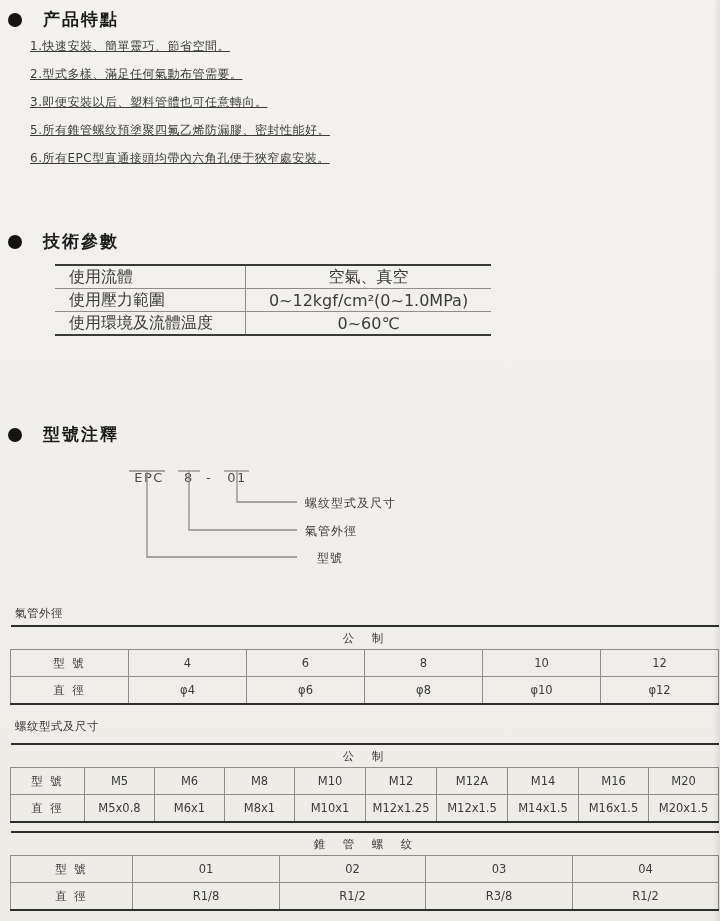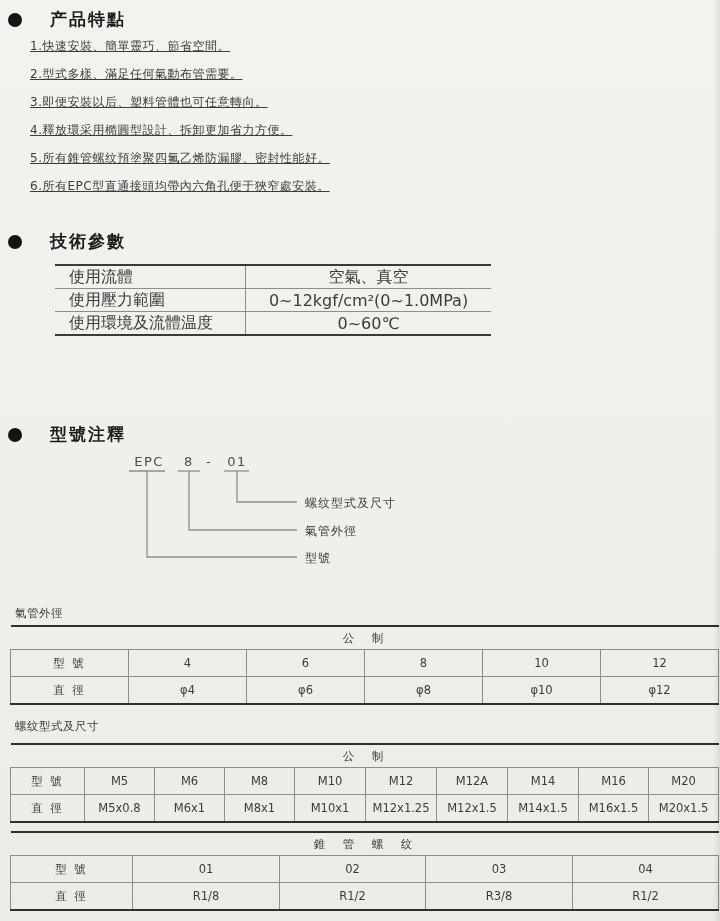--- a/index.html
+++ b/index.html
@@ -10,42 +10,42 @@
     font-family:"DejaVu Sans",sans-serif;
     color:#3b3b3b;
     overflow:hidden;
   }
   .page::after{
     content:"";position:absolute;right:0;top:0;bottom:0;width:7px;
     background:linear-gradient(90deg,rgba(0,0,0,0),rgba(0,0,0,0.08));
     pointer-events:none;
   }
   .section-heading{
-    position:absolute;display:flex;align-items:center;gap:28px;
+    position:absolute;display:flex;align-items:center;gap:21px;
     font-size:17px;font-weight:bold;color:#1c1c1c;letter-spacing:2px;
   }
   .bullet{width:14px;height:14px;border-radius:50%;background:#141414;flex:0 0 auto;}
   .feature-list{position:absolute;left:30px;top:40px;list-style:none;margin:0;padding:0;text-decoration:underline;}
   .feature-list li{
     font-size:12px;color:#3c3c3c;letter-spacing:0.5px;
     line-height:12px;margin-bottom:16px;white-space:nowrap;
   }
   
   .spec-table{
     position:absolute;left:55px;top:264px;width:436px;
     border-collapse:collapse;table-layout:fixed;
     border-top:2px solid #3a3a38;border-bottom:2px solid #3a3a38;
     font-size:16px;color:#3b3b3b;
   }
   .spec-table td{height:22px;border-bottom:1px solid #8f8d89;padding:0;}
   .spec-table tr:last-child td{border-bottom:none;}
   .spec-table td.spec-label{width:176px;padding-left:14px;border-right:1px solid #8f8d89;text-align:left;}
   .spec-table td.spec-value{text-align:center;}
   
-  .code-text{position:absolute;font-size:13px;color:#4c4c4c;letter-spacing:1.5px;text-align:center;}
+  .code-text{position:absolute;font-size:13px;color:#4c4c4c;letter-spacing:1.5px;text-align:center;margin-top:16px;}
   .legend-label{position:absolute;font-size:12px;color:#3c3c3c;letter-spacing:1px;white-space:nowrap;}
   .diagram-svg{position:absolute;left:120px;top:448px;pointer-events:none;}
   
   .table-caption{position:absolute;left:15px;font-size:11.5px;color:#3b3b3b;letter-spacing:0.5px;}
   .cat-table{
     position:absolute;left:10px;width:708px;
     border-collapse:collapse;table-layout:fixed;
     border-top:2px solid #2e2e2c;border-bottom:2px solid #2e2e2c;
     font-size:11.5px;color:#3b3b3b;
   }
@@ -59,21 +59,20 @@
 <div class="page">
 
   <div class="section-heading" style="left:8px;top:8px;">
     <span class="bullet"></span>
     <span>产品特點</span>
   </div>
   <ul class="feature-list">
     <li>1.快速安裝、簡單靈巧、節省空間。</li>
     <li>2.型式多樣、滿足任何氣動布管需要。</li>
     <li>3.即便安裝以后、塑料管體也可任意轉向。</li>
-    <li>4.釋放環采用橢圓型設計、拆卸更加省力方便。</li>
     <li>5.所有錐管螺纹預塗聚四氟乙烯防漏膠、密封性能好。</li>
     <li>6.所有EPC型直通接頭均帶內六角孔便于狹窄處安裝。</li>
   </ul>
 
   <div class="section-heading" style="left:8px;top:230px;">
     <span class="bullet"></span>
     <span>技術參數</span>
   </div>
   <table class="spec-table">
     <tbody>
@@ -108,21 +107,21 @@
       <line x1="58" y1="23" x2="80" y2="23"></line>
       <line x1="104" y1="23" x2="129" y2="23"></line>
       <polyline points="117,23 117,54 177,54"></polyline>
       <polyline points="69,23 69,82 177,82"></polyline>
       <polyline points="27,23 27,109 177,109"></polyline>
     </g>
   </svg>
 
   <div class="legend-label" style="left:305px;top:495px;">螺纹型式及尺寸</div>
   <div class="legend-label" style="left:305px;top:523px;">氣管外徑</div>
-  <div class="legend-label" style="left:305px;top:550px;">型號</div>
+  <div class="legend-label" style="left:317px;top:550px;">型號</div>
 
   <div class="table-caption" style="top:606px;">氣管外徑</div>
   <table class="cat-table" style="top:625px;">
     <colgroup>
       <col style="width:118px;">
         <col style="width:118px;">
         <col style="width:118px;">
       <col style="width:118px;">
         <col style="width:118px;">
         <col style="width:118px;">

